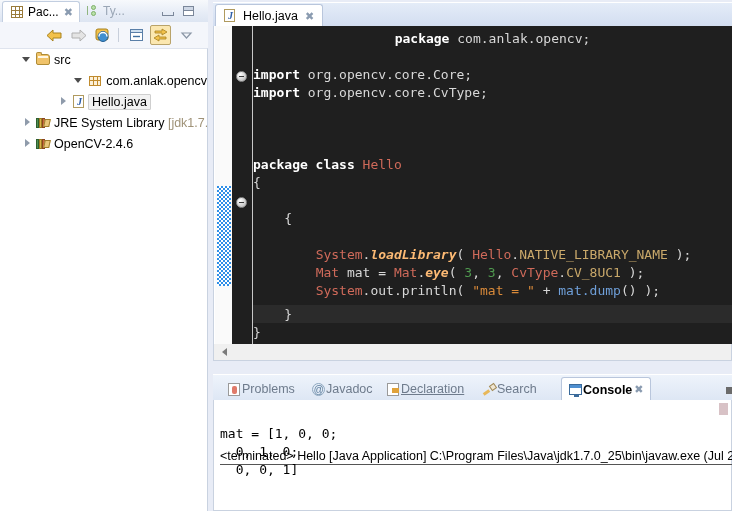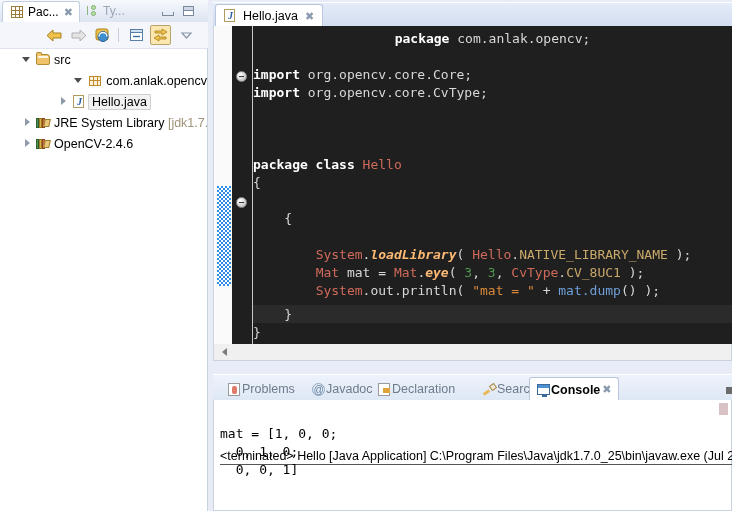--- a/index.html
+++ b/index.html
@@ -350,35 +350,35 @@
         <span>Problems</span>
       </div>
 
       <div class="btab" style="left:92px;">
         <span class="mini">
             <i class="mini-javadoc">@</i>
           </span>
         <span>Javadoc</span>
       </div>
 
-      <div class="btab" style="left:158px;">
+      <div class="btab" style="left:167px;text-decoration:underline;">
         <span class="mini">
             <i class="mini-decl"></i>
           </span>
         <span>Declaration</span>
       </div>
 
       <div class="btab" style="left:263px;">
         <span class="mini">
             <i class="mini-search"></i>
           </span>
         <span>Search</span>
       </div>
 
-      <div class="btab active" style="left:316px;">
+      <div class="btab active" style="left:348px;">
         <span class="mini">
             <i class="mini-console"></i>
           </span>
         <span>Console</span>
         <span class="closeX" style="font-weight:normal;">✖</span>
       </div>
 
 
       <div class="btab" style="left:504px;">
         <span class="mini">

